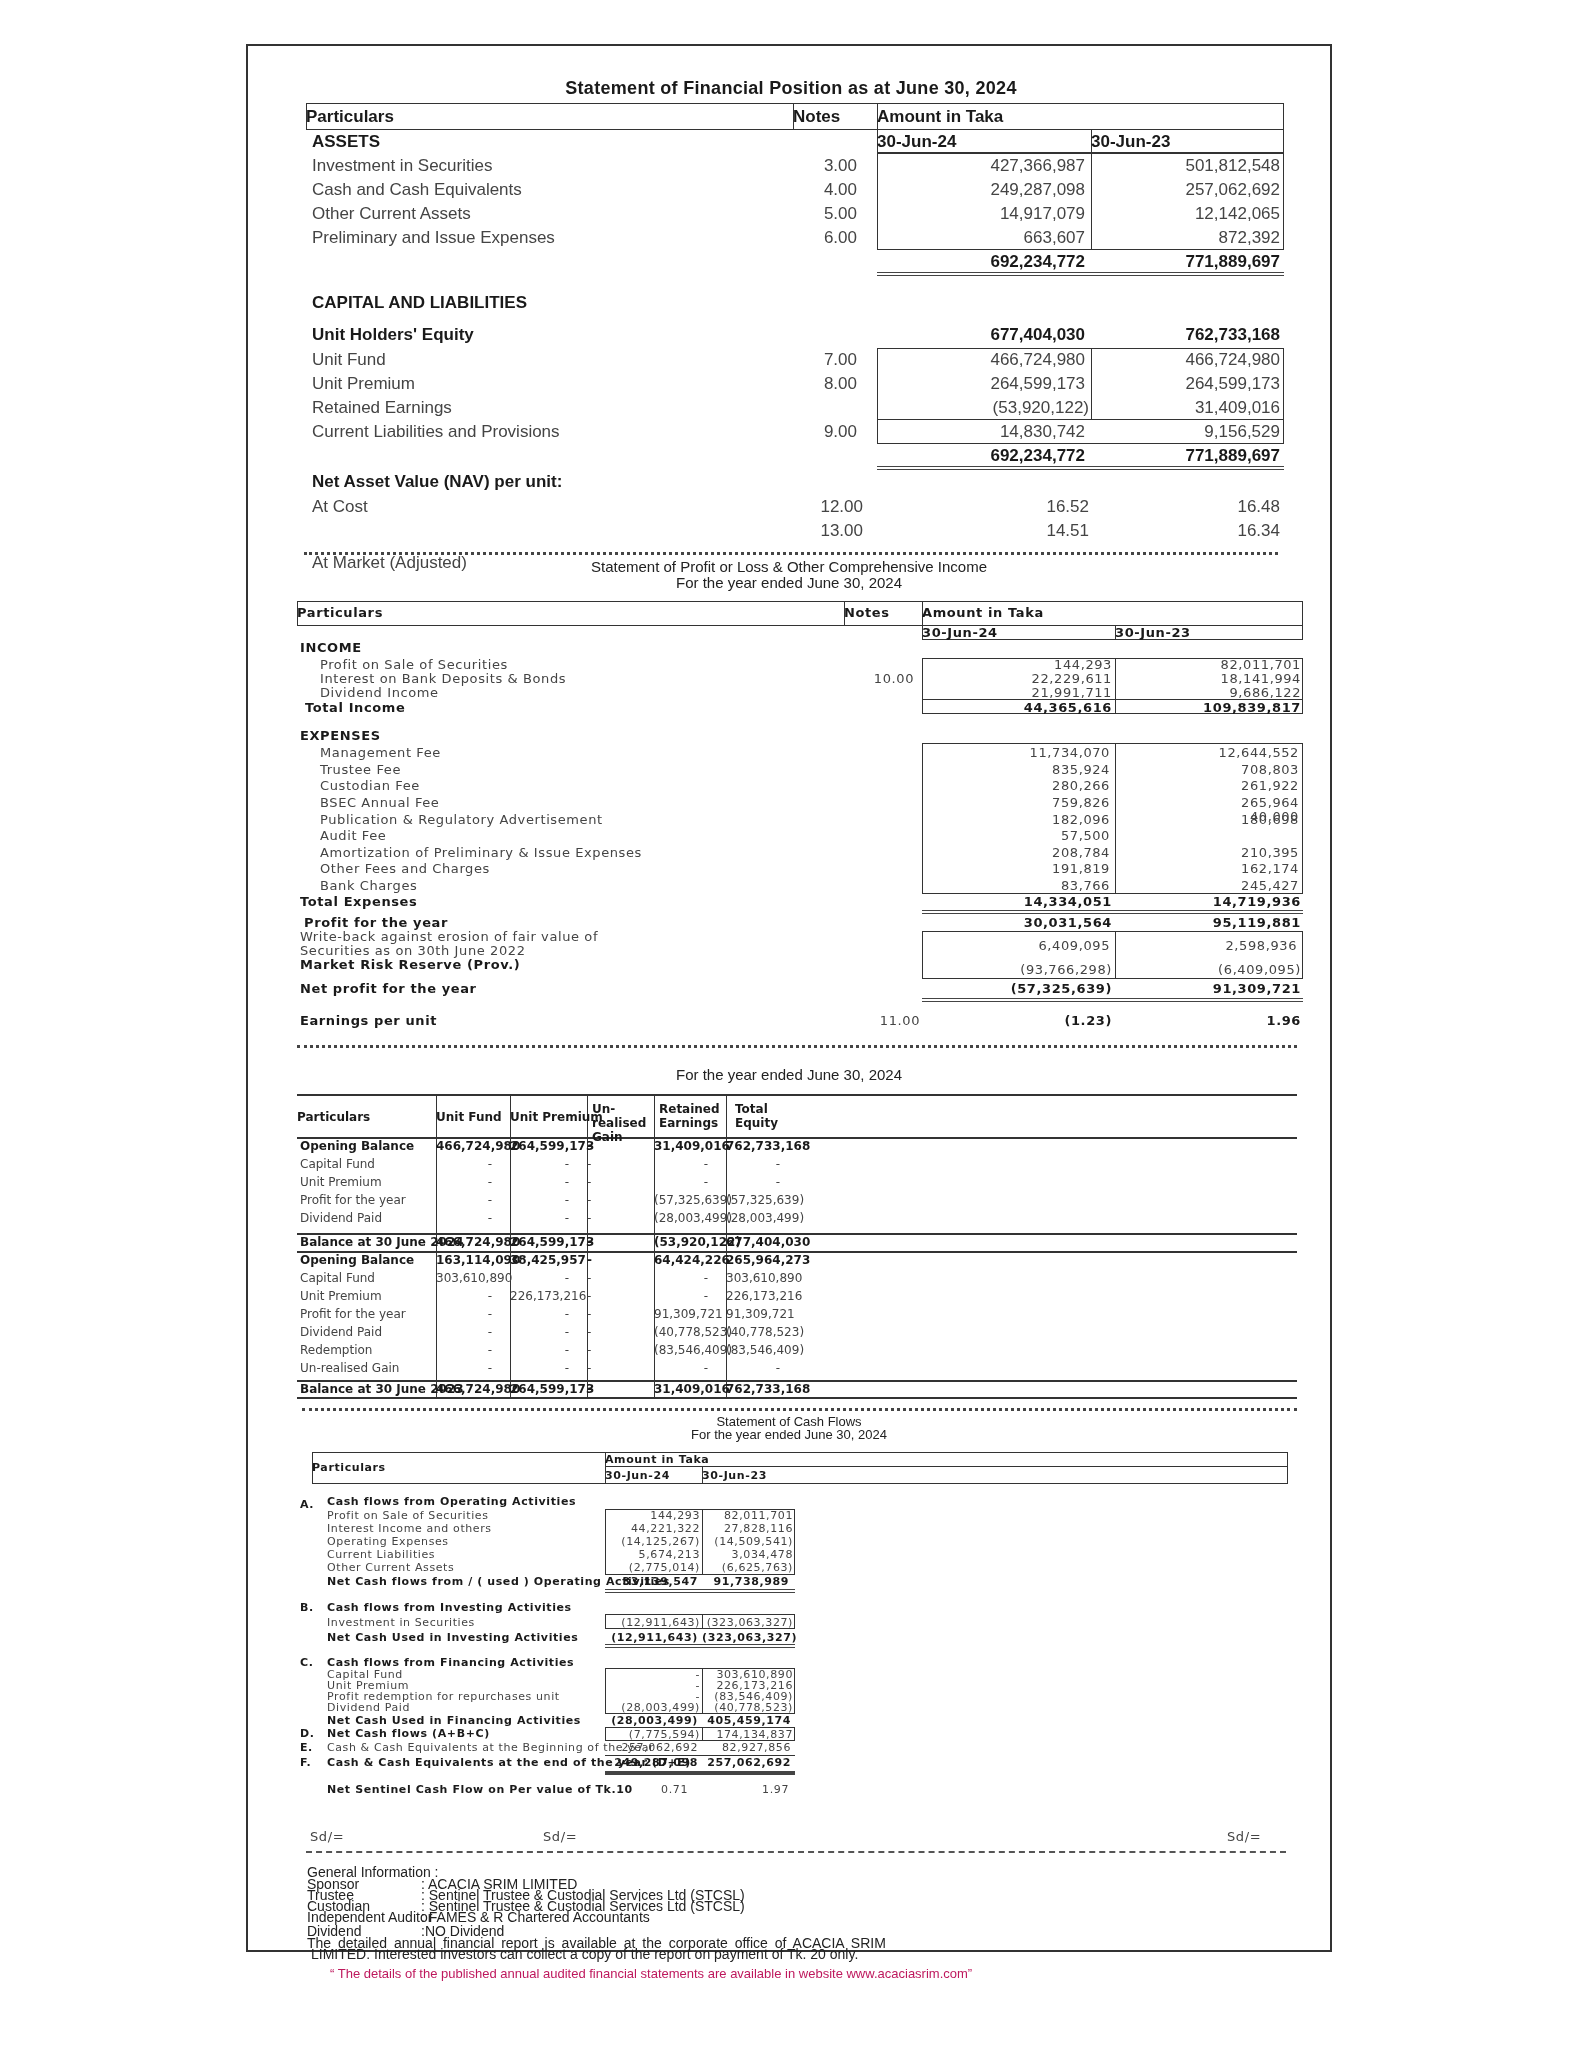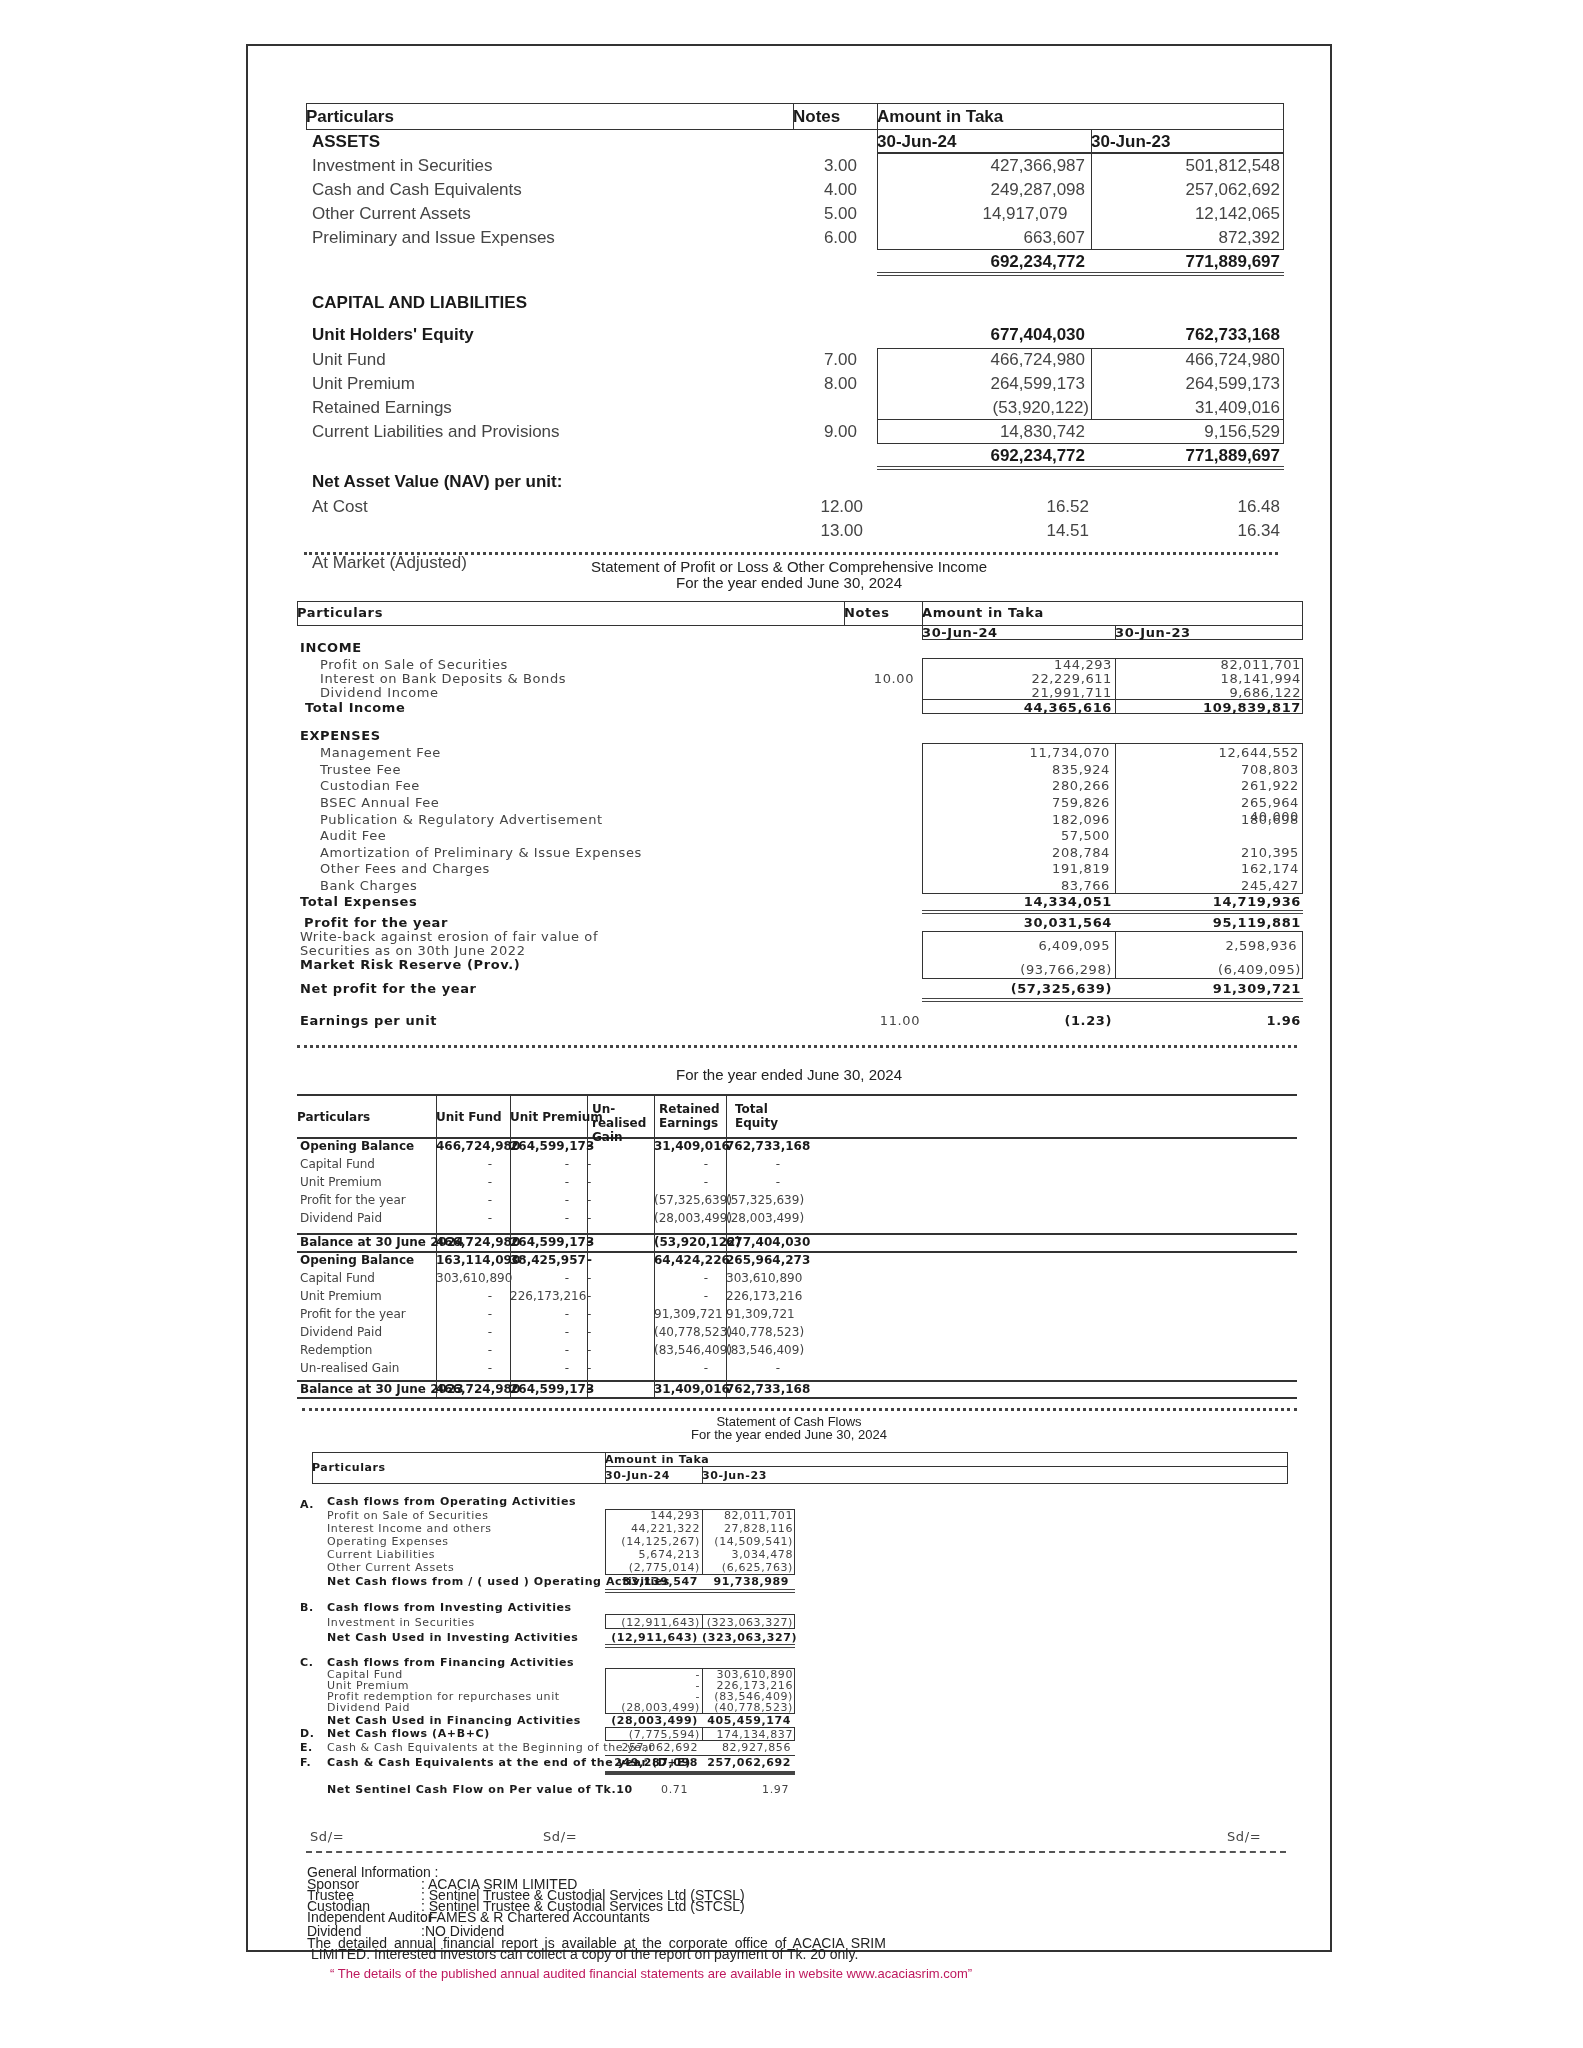--- a/index.html
+++ b/index.html
@@ -26,20 +26,21 @@
   .s2 { font-size: 13px; letter-spacing: 0.6px; }
   .s3 { font-size: 12px; }
   .s4 { font-size: 11px; letter-spacing: 0.6px; }
   .gen { font-family: "Liberation Sans", sans-serif; font-size: 14px; color: #222; }
 </style>
 </head>
 <body>
 
 <div class="frame">
 
+  <div class="abs title t2">Statement of Financial Position as at June 30, 2024</div>
 
 </div>
 
 <div class="abs" style="left:0;top:0;width:1583px;height:2048px;">
 
   <div class="box" style="left:306px;top:103px;width:978px;height:27px;"></div>
   <div class="vl" style="left:793px;top:103px;height:27px;"></div>
   <div class="vl" style="left:877px;top:103px;height:27px;"></div>
   <div class="box" style="left:877px;top:129px;width:407px;height:24px;"></div>
   <div class="vl" style="left:1091px;top:129px;height:24px;"></div>
@@ -58,21 +59,21 @@
     <div class="cell s1 light r" style="left:877px;width:208px;top:156px;">427,366,987</div>
     <div class="cell s1 light r" style="left:1091px;width:189px;top:156px;">501,812,548</div>
 
     <div class="cell s1 light" style="left:312px;top:180px;">Cash and Cash Equivalents</div>
     <div class="cell s1 light r" style="left:793px;width:64px;top:180px;">4.00</div>
     <div class="cell s1 light r" style="left:877px;width:208px;top:180px;">249,287,098</div>
     <div class="cell s1 light r" style="left:1091px;width:189px;top:180px;">257,062,692</div>
 
     <div class="cell s1 light" style="left:312px;top:204px;">Other Current Assets</div>
     <div class="cell s1 light r" style="left:793px;width:64px;top:204px;">5.00</div>
-    <div class="cell s1 light r" style="left:921px;width:208px;top:204px;text-align:center;">14,917,079</div>
+    <div class="cell s1 light r" style="left:877px;width:208px;top:204px;">14,917,079</div>
     <div class="cell s1 light r" style="left:1091px;width:189px;top:204px;">12,142,065</div>
 
     <div class="cell s1 light" style="left:312px;top:228px;">Preliminary and Issue Expenses</div>
     <div class="cell s1 light r" style="left:793px;width:64px;top:228px;">6.00</div>
     <div class="cell s1 light r" style="left:877px;width:208px;top:228px;">663,607</div>
     <div class="cell s1 light r" style="left:1091px;width:189px;top:228px;">872,392</div>
   </div>
   <div class="cell s1 b r" style="left:877px;width:208px;top:252px;">692,234,772</div>
   <div class="cell s1 b r" style="left:1091px;width:189px;top:252px;">771,889,697</div>
   <div class="dbl" style="left:877px;top:272px;width:407px;"></div>

